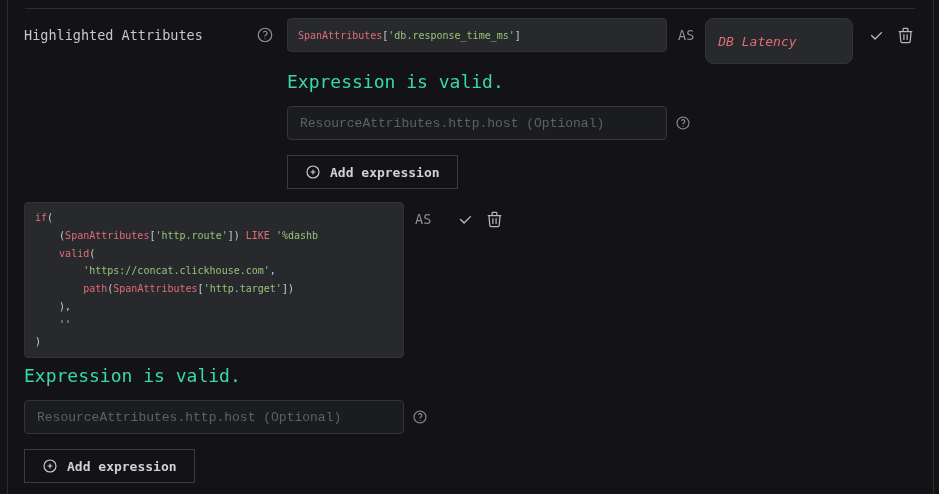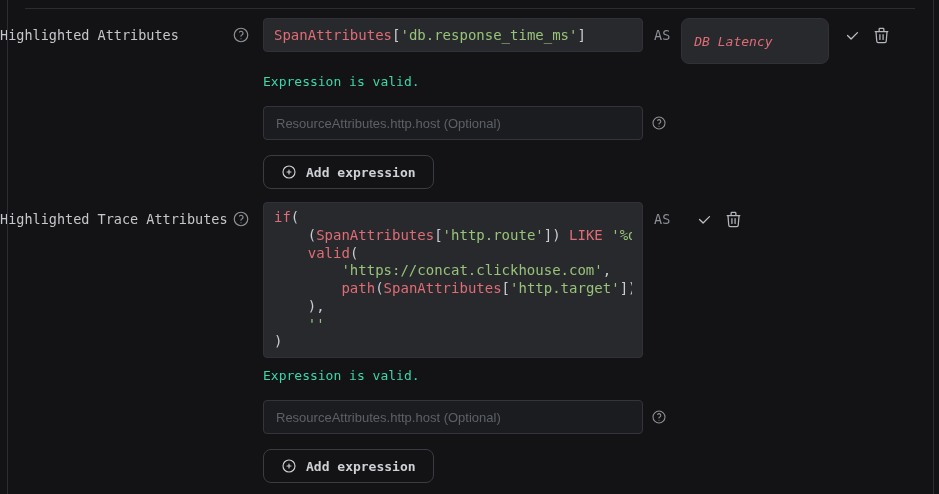--- a/index.html
+++ b/index.html
@@ -17,20 +17,21 @@
   .edge-right { left: 933px; }
   .divider {
     height: 1px; background: #2b2d32;
     margin-left: 25px; margin-right: 24px;
   }
   .divider.top { margin-top: 8px; }
   .divider.bottom { margin-top: 13px; }
 
   .attr-row {
     display: flex; align-items: flex-start;
+    padding-left: 24px;
   }
   .attr-row.first { margin-top: 9px; }
   .attr-row.second { margin-top: 13px; }
 
   .label-col {
     width: 263px; height: 34px;
     display: flex; align-items: center; justify-content: space-between;
     padding-right: 13px;
     flex: none;
   }
@@ -54,21 +55,21 @@
     background: #28292d;
     border: 1px solid #313238;
     border-radius: 4px;
     overflow: hidden;
     flex: none;
     cursor: text;
   }
   .code-field.single { padding: 8px 10px; height: 34px; }
   .code-field.multi  { padding: 6px 10px; }
   .code-line {
-    font-size: 14px; line-height: 17.75px;
+    font-size: 10px; line-height: 17.75px;
     white-space: pre; overflow: hidden;
     color: #c8cdd4;
   }
   .tok-p { color: #c8cdd4; }
   .tok-k { color: #e06c75; }
   .tok-s { color: #98c379; }
 
   .as-label {
     font-size: 13.5px; color: #8d9095;
     line-height: 34px; margin: 0 11px;
@@ -91,52 +92,52 @@
     background: none; border: none; cursor: pointer; color: #bfc1c5;
     padding: 0; flex: none;
   }
   .icon-btn.check { width: 17px; margin-left: 15px; }
   .icon-btn.trash { width: 19px; margin-left: 11px; color: #b4b6ba; }
   .icon-btn svg { width: 17px; height: 17px; }
   .icon-btn.trash svg { width: 19px; height: 19px; }
 
   .valid-msg {
     margin-top: 10px;
-    font-size: 13px; line-height: 16px;
+    font-size: 18px; line-height: 16px;
     color: #38d9a9;
   }
 
   .optional-row {
     margin-top: 16px;
     display: flex; align-items: center;
   }
   .optional-input {
     width: 380px; height: 34px;
     background: #1b1c20;
     border: 1px solid #33353b;
     border-radius: 4px;
-    font-family: Liberation Sans, sans-serif; font-size: 13px;
+    font-family: Liberation Mono, monospace; font-size: 13px;
     color: #c8cdd4;
     padding: 0 12px;
     outline: none;
     flex: none;
   }
   .optional-input::placeholder { color: #5d6066; }
   .optional-row .help-icon { margin-left: 8px; }
 
   .add-btn {
     margin-top: 15px;
     height: 34px;
     display: inline-flex; align-items: center;
     gap: 9px;
     padding: 0 17px;
     width: fit-content;
     background: transparent;
     border: 1px solid #3a3c42;
-    border-radius: 8px;
+    border-radius: 0;
     color: #cfd1d5;
     font-family: inherit; font-size: 13px; font-weight: bold;
     cursor: pointer;
   }
   .add-btn svg { width: 16px; height: 16px; flex: none; }
 </style>
 </head>
 <body>
 
 <svg width="0" height="0" style="position:absolute">
@@ -202,28 +203,20 @@
     <button class="add-btn">
       <svg viewBox="0 0 24 24">
           <use href="#ic-circle-plus"></use>
         </svg>
       <span>Add expression</span>
     </button>
   </div>
 </div>
 
 <div class="attr-row second">
-  <div class="label-col">
-    <span class="field-label">Highlighted Trace Attributes</span>
-    <span class="help-icon">
-      <svg viewBox="0 0 24 24">
-          <use href="#ic-help"></use>
-        </svg>
-    </span>
-  </div>
   <div class="content-col">
     <div class="field-row">
       <div class="code-field multi">
           <div class="code-line"><span class="tok-k">if</span><span class="tok-p">(</span></div>
           <div class="code-line"><span class="tok-p">    (</span><span class="tok-k">SpanAttributes</span><span class="tok-p">[</span><span class="tok-s">'http.route'</span><span class="tok-p">]) </span><span class="tok-k">LIKE</span><span class="tok-p"> </span><span class="tok-s">'%dashb</span></div>
           <div class="code-line"><span class="tok-p">    </span><span class="tok-k">valid</span><span class="tok-p">(</span></div>
           <div class="code-line"><span class="tok-p">        </span><span class="tok-s">'https://concat.clickhouse.com'</span><span class="tok-p">,</span></div>
           <div class="code-line"><span class="tok-p">        </span><span class="tok-k">path</span><span class="tok-p">(</span><span class="tok-k">SpanAttributes</span><span class="tok-p">[</span><span class="tok-s">'http.target'</span><span class="tok-p">])</span></div>
           <div class="code-line"><span class="tok-p">    ),</span></div>
           <div class="code-line"><span class="tok-p">    </span><span class="tok-s">''</span></div>

